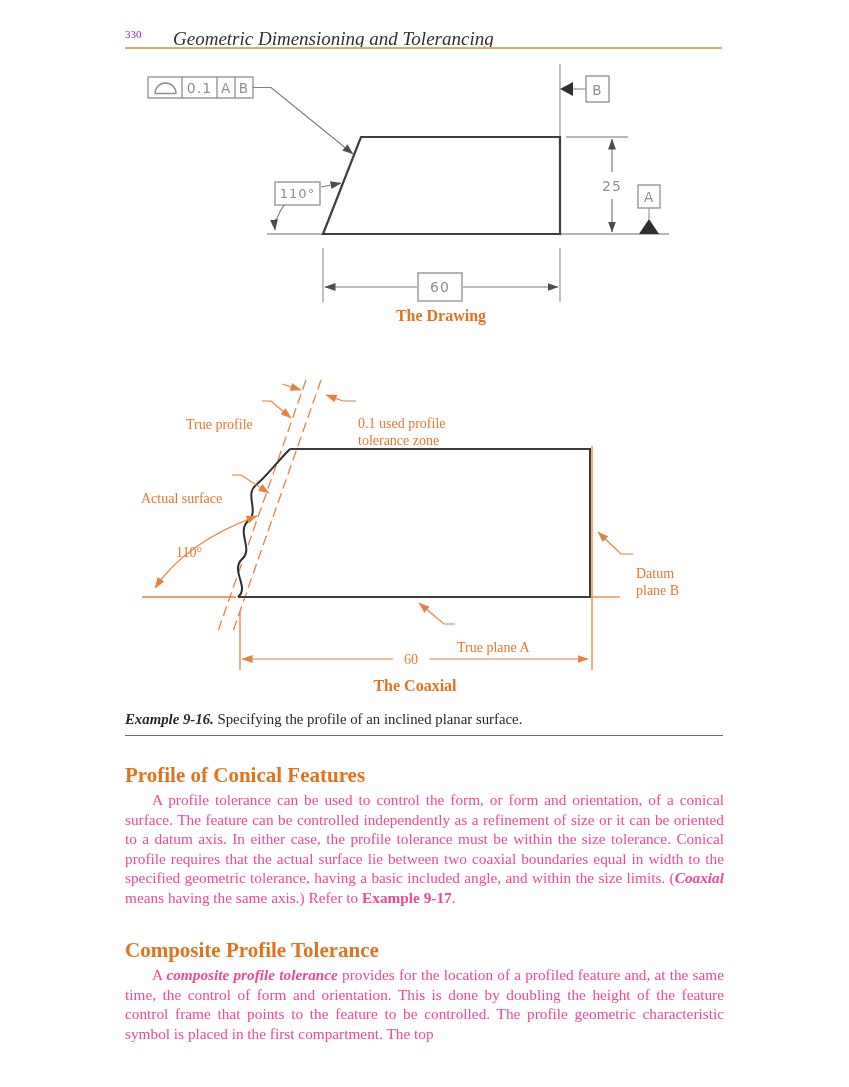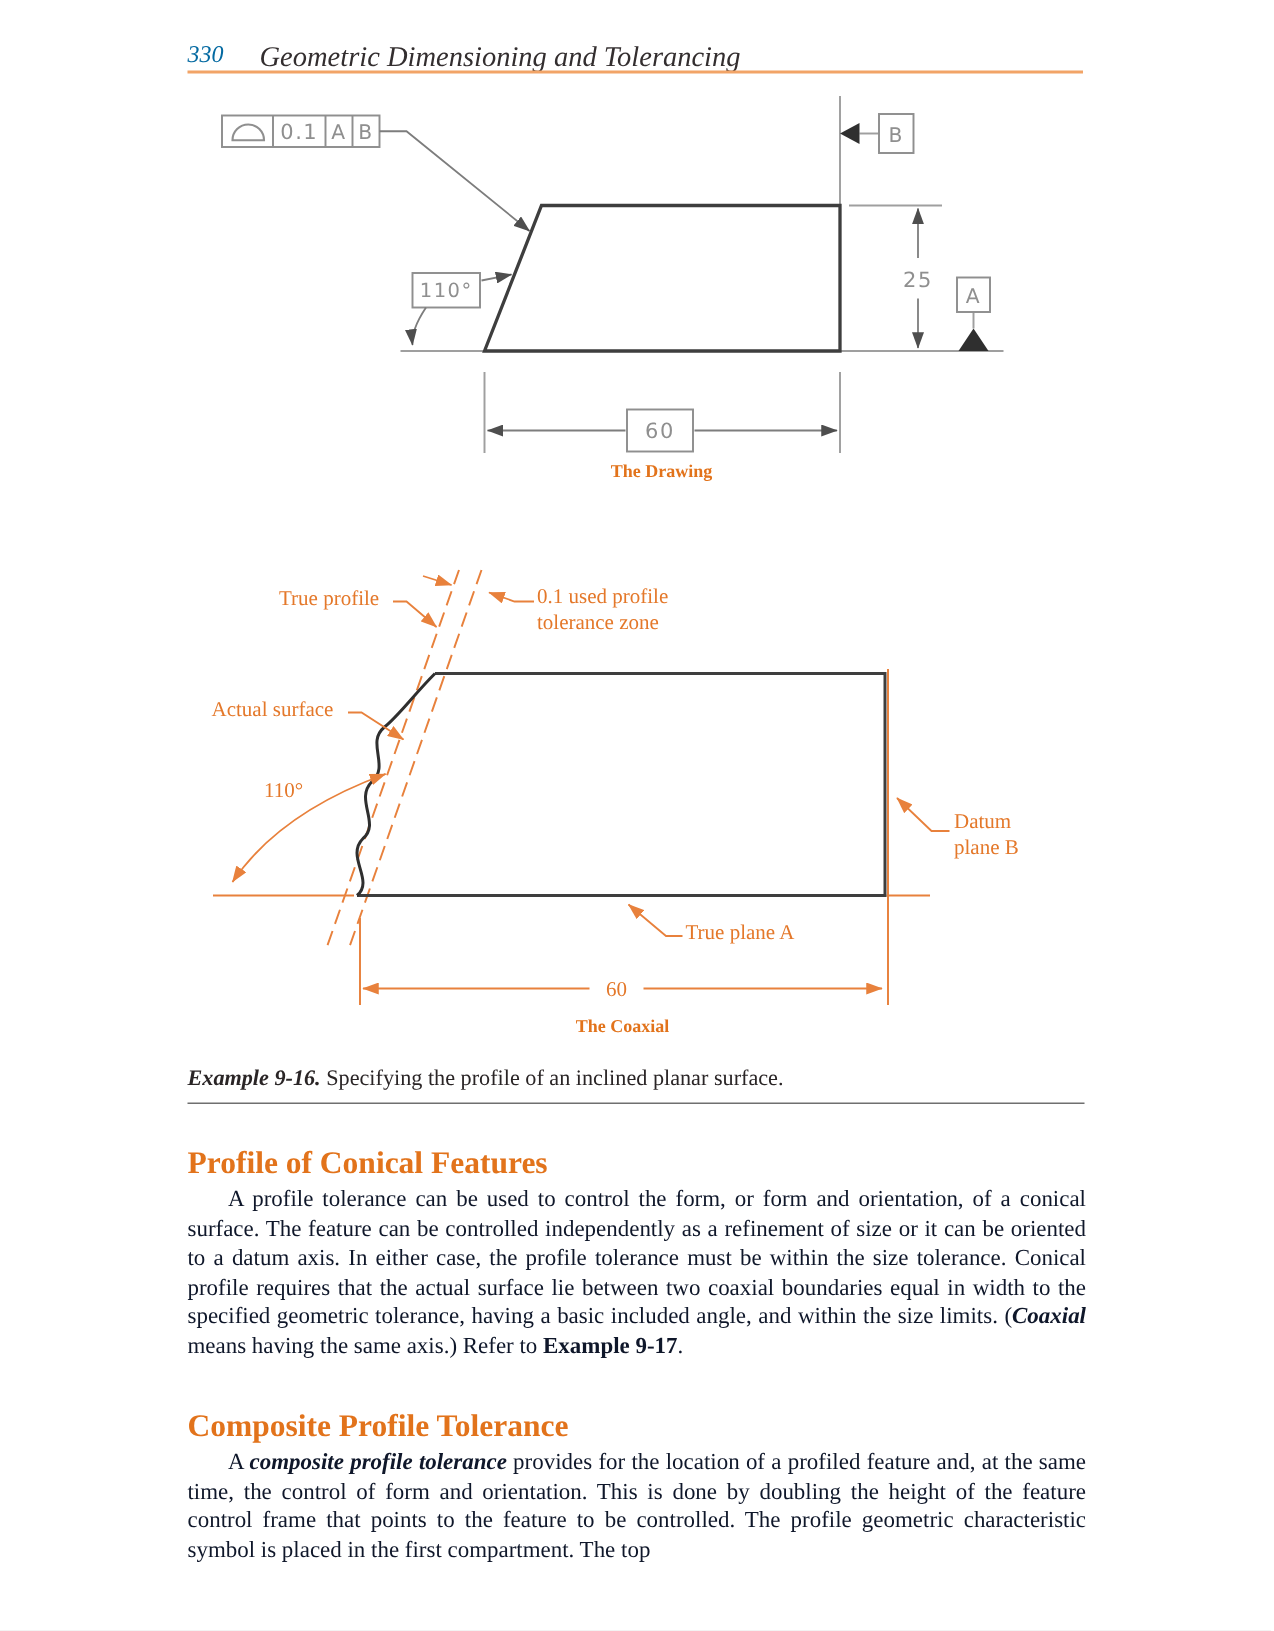--- a/index.html
+++ b/index.html
@@ -1,34 +1,34 @@
 <!DOCTYPE html>
 <html><head>
 <meta charset="utf-8">
 <style>
   html,body{margin:0;padding:0;background:#e9e9e9;}
   .page{position:relative;width:849px;height:1087px;background:#ffffff;overflow:hidden;
         font-family:"Liberation Serif",serif;color:#2a2526;}
   
-  .pagenum{position:absolute;left:125px;top:28px;font-style:italic;font-size:16px;color:#0369a1;}
+  .pagenum{position:absolute;left:125px;top:28px;font-size:11px;color:#a21caf;}
   .runtitle{position:absolute;left:173px;top:28px;font-style:italic;font-size:19px;color:#332e2f;}
   .headrule{position:absolute;left:125px;top:47px;width:597px;height:2px;background:#F2A467;}
   
   svg.fig{position:absolute;}
   .svgt{font-family:"DejaVu Sans",sans-serif;fill:#8f8f8f;letter-spacing:1px;}
-  .figtitle{position:absolute;font-weight:bold;font-size:12px;color:#E2731B;text-align:center;}
-  .olabel{position:absolute;font-size:14px;line-height:16.5px;color:#E4782A;}
+  .figtitle{position:absolute;font-weight:bold;font-size:16px;color:#E2731B;text-align:center;}
+  .olabel{position:absolute;font-size:14px;line-height:16.5px;color:#E4782A;margin-top:25px;}
   
   .caption{position:absolute;left:125px;top:711px;width:600px;font-size:14.8px;color:#2a2526;}
   .caption .b{font-weight:bold;font-style:italic;}
   .caprule{position:absolute;left:125px;top:735px;width:598px;height:1px;background:#6f6f6f;}
   
   .h{position:absolute;left:125px;font-weight:bold;font-size:21px;color:#E2731B;}
   .para{position:absolute;left:125px;width:599px;font-size:15.3px;line-height:19.6px;
-        text-align:justify;text-indent:27px;color:#0f172a;}
+        text-align:justify;text-indent:27px;color:#ec4899;}
   .bi{font-weight:bold;font-style:italic;}
   .b{font-weight:bold;}
 </style>
 </head>
 <body>
 
 <div class="page">
 
   <div class="pagenum">330</div>
   <div class="runtitle">Geometric Dimensioning and Tolerancing</div>

